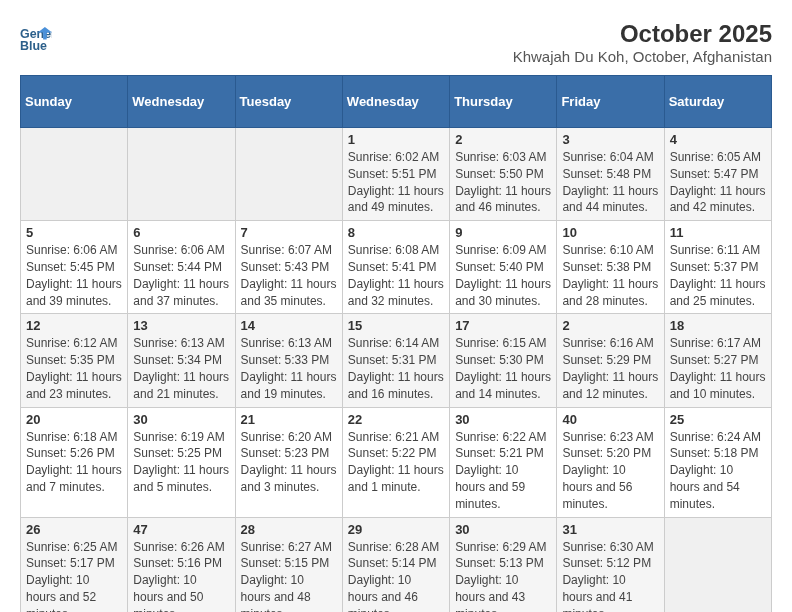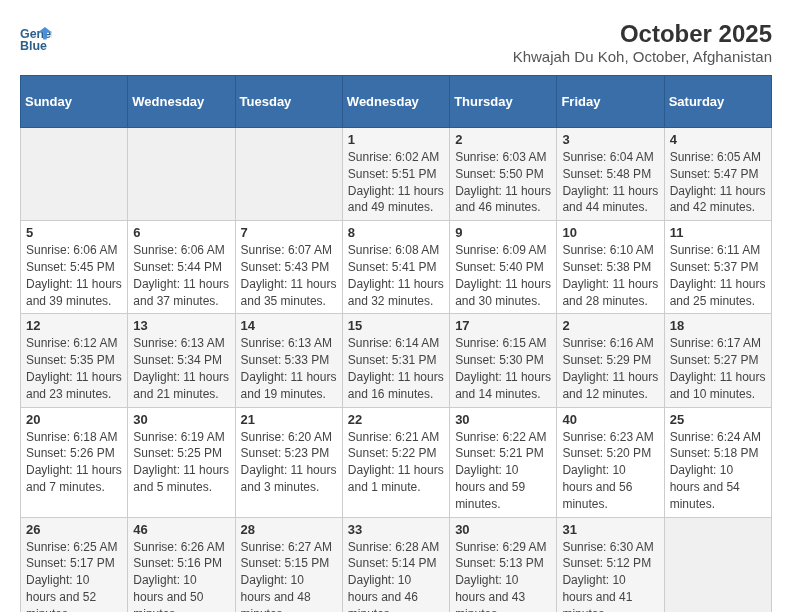--- a/index.html
+++ b/index.html
@@ -220,29 +220,29 @@
           <div class="day-number">25</div>
           <div class="day-info">Sunrise: 6:24 AM<br>Sunset: 5:18 PM<br>Daylight: 10 hours and 54 minutes.</div>
         </td>
       </tr>
       <tr>
         <td>
           <div class="day-number">26</div>
           <div class="day-info">Sunrise: 6:25 AM<br>Sunset: 5:17 PM<br>Daylight: 10 hours and 52 minutes.</div>
         </td>
         <td>
-          <div class="day-number">46</div>
+          <div class="day-number">47</div>
           <div class="day-info">Sunrise: 6:26 AM<br>Sunset: 5:16 PM<br>Daylight: 10 hours and 50 minutes.</div>
         </td>
         <td>
           <div class="day-number">28</div>
           <div class="day-info">Sunrise: 6:27 AM<br>Sunset: 5:15 PM<br>Daylight: 10 hours and 48 minutes.</div>
         </td>
         <td>
-          <div class="day-number">33</div>
+          <div class="day-number">29</div>
           <div class="day-info">Sunrise: 6:28 AM<br>Sunset: 5:14 PM<br>Daylight: 10 hours and 46 minutes.</div>
         </td>
         <td>
           <div class="day-number">30</div>
           <div class="day-info">Sunrise: 6:29 AM<br>Sunset: 5:13 PM<br>Daylight: 10 hours and 43 minutes.</div>
         </td>
         <td>
           <div class="day-number">31</div>
           <div class="day-info">Sunrise: 6:30 AM<br>Sunset: 5:12 PM<br>Daylight: 10 hours and 41 minutes.</div>
         </td>

